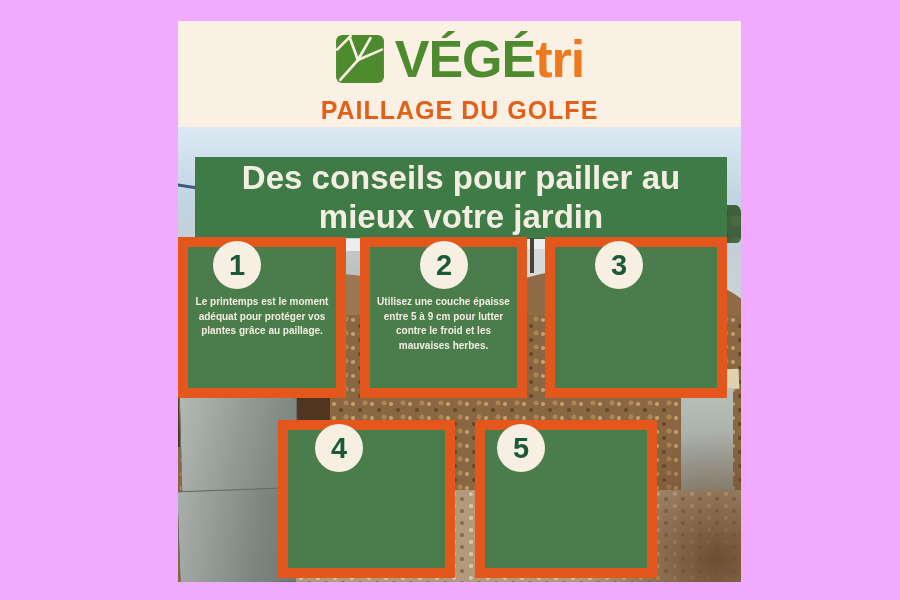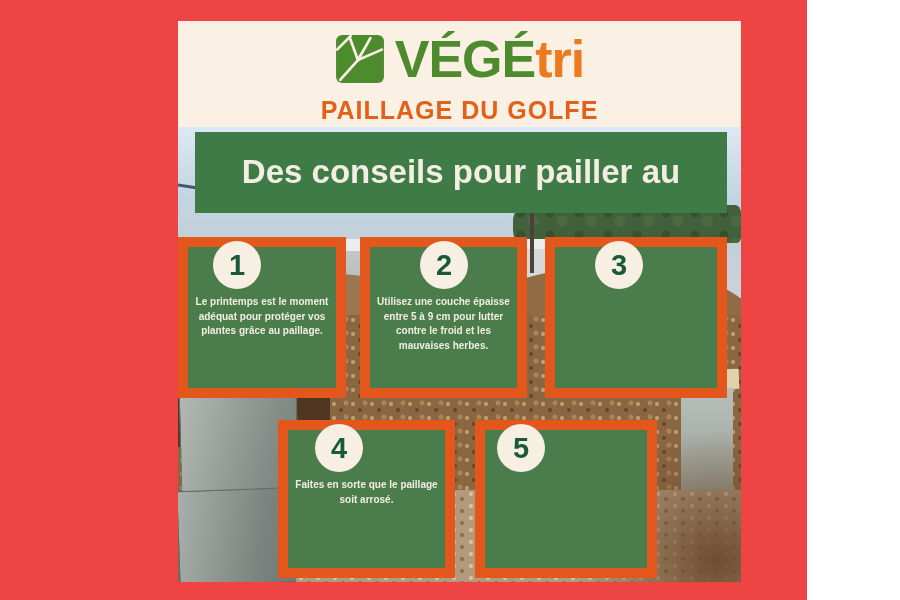--- a/index.html
+++ b/index.html
@@ -1,17 +1,17 @@
 <!DOCTYPE html>
 <html><head>
 <meta charset="utf-8">
 <style>
   * { margin:0; padding:0; box-sizing:border-box; }
   html,body { width:900px; height:600px; background:#ffffff; font-family:"Liberation Sans", sans-serif; }
-  .page { position:relative; width:807px; height:600px; background:#ef4444; overflow:hidden; }
+  .page { position:relative; width:900px; height:600px; background:#f0abfc; overflow:hidden; }
 
   .infographic { position:absolute; left:178px; top:21px; width:563px; height:561px; overflow:hidden; background:#FAF1E4; }
 
   
   .header { position:absolute; left:0; top:0; width:563px; height:106px; background:#FAF1E4;
             display:flex; flex-direction:column; align-items:center; justify-content:center; z-index:5; }
   .logo-row { display:flex; align-items:center; gap:10px; margin-top:10px; }
   .leaf-svg { width:50px; height:50px; display:block; }
   .wordmark { font-size:52px; font-weight:bold; letter-spacing:-1px; line-height:1; }
   .wm-green { color:#4E8A2E; }
@@ -56,21 +56,21 @@
             background:linear-gradient(180deg,#b9bfb9 0%,#97a09a 100%); }
   .gravel { bottom:0; left:118px; width:445px; height:92px; background-color:#b39a7c;
             background-image:
               radial-gradient(circle at 5px 4px, rgba(255,240,215,.5) 1.5px, transparent 2.5px),
               radial-gradient(circle at 13px 9px, rgba(92,66,41,.5) 1.5px, transparent 2.5px);
             background-size:17px 12px; }
   .gravel-right { bottom:0; right:0; width:160px; height:150px;
             background:radial-gradient(ellipse at 85% 85%, #6e4d31 0%, rgba(110,77,49,0) 72%); }
 
   
-  .banner { position:absolute; left:17px; top:111px; width:532px; height:81px; background:#3E7B46;
+  .banner { position:absolute; left:17px; top:136px; width:532px; height:81px; background:#3E7B46;
             display:flex; flex-direction:column; align-items:center; justify-content:center;
             color:#F4EEE2; font-size:33px; font-weight:bold; line-height:1.18; text-align:center; z-index:6; }
 
   
   .card { position:absolute; background:#E3571C; padding:10px; z-index:6; }
   .card-inner { position:relative; width:100%; height:100%; background:#4A7D4B; }
   .circle { position:absolute; top:-6px; width:48px; height:48px; border-radius:50%;
             background:#F7F0E2; display:flex; align-items:center; justify-content:center;
             color:#1A5A38; font-size:29px; font-weight:bold; }
   .tip-text { padding:48px 5px 0; text-align:center; color:#F2EDE2;
@@ -126,20 +126,21 @@
         <div class="block-bottom"></div>
       </div>
       <div class="pillar-cap"></div>
       <div class="pillar"></div>
       <div class="gravel"></div>
       <div class="gravel-right"></div>
     </div>
 
     <div class="banner">
       <div>Des conseils pour pailler au</div>
+      <div>mieux votre jardin</div>
     </div>
 
     <div class="card card1">
       <div class="card-inner">
         <div class="circle">
             <span>1</span>
           </div>
         <div class="tip-text">Le printemps est le moment adéquat pour protéger vos plantes grâce au paillage.</div>
       </div>
     </div>
@@ -159,21 +160,20 @@
             <span>3</span>
           </div>
       </div>
     </div>
 
     <div class="card card4">
       <div class="card-inner">
         <div class="circle">
             <span>4</span>
           </div>
-        <div class="tip-text">Faites en sorte que le paillage soit arrosé.</div>
       </div>
     </div>
 
     <div class="card card5">
       <div class="card-inner">
         <div class="circle">
             <span>5</span>
           </div>
       </div>
     </div>

